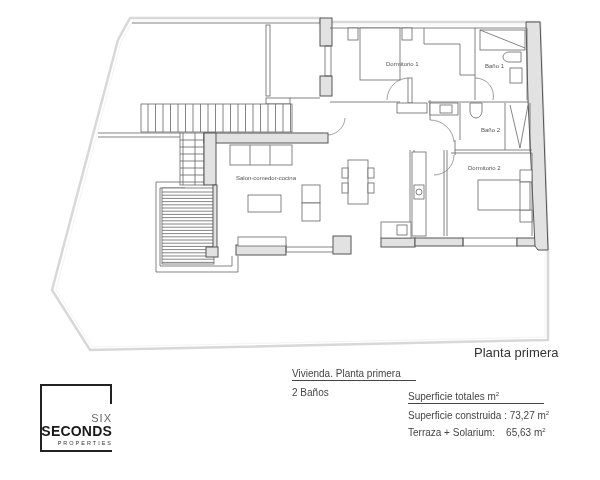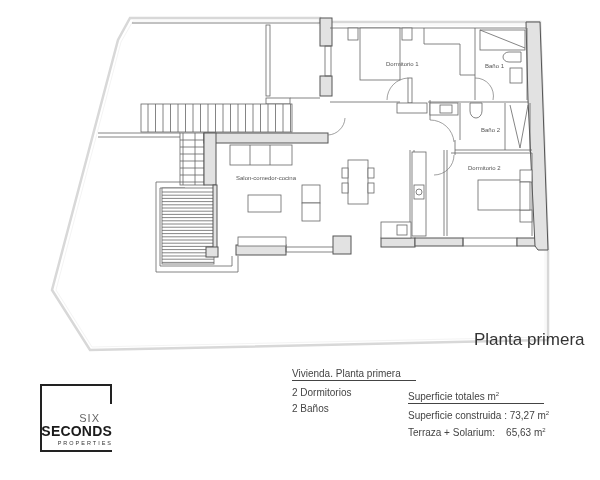--- a/index.html
+++ b/index.html
@@ -6,27 +6,27 @@
   body { width: 600px; height: 480px; position: relative; overflow: hidden;
          font-family: "Liberation Sans", sans-serif; color: #333; }
   #plan { position: absolute; left: 0; top: 0; width: 600px; height: 370px; }
   .wall-fill { fill: #e2e2e2; stroke: #555; stroke-width: 1; }
   .thin { fill: none; stroke: #666; stroke-width: 0.8; }
   .lot { fill: none; stroke: #d8d8d8; stroke-width: 2.5; }
   .lot-in { fill: none; stroke: #f4f4f4; stroke-width: 1; }
   .furn { fill: #fff; stroke: #666; stroke-width: 0.8; }
   .door { fill: none; stroke: #777; stroke-width: 0.7; }
   .room-label { font-family: "Liberation Sans", sans-serif; font-size: 6px; fill: #555; }
-  .plan-label { position: absolute; left: 474px; top: 330px; font-size: 17px; color: #333; }
+  .plan-label { position: absolute; left: 474px; top: 345px; font-size: 13px; color: #333; }
 
   .logo { position: absolute; left: 40px; top: 384px; width: 72px; height: 70px; }
   .logo-box { position: absolute; left: 0; top: 0; width: 72px; height: 68px;
               border-left: 2px solid #222; border-top: 2px solid #222; border-bottom: 2px solid #222; box-sizing: border-box; }
   .logo-box-r { position: absolute; right: 0; top: 0; width: 2px; height: 20px; background: #222; }
-  .logo-six { position: absolute; right: 12px; top: 28px; font-size: 11px; letter-spacing: 1px; color: #666; font-weight: normal; }
+  .logo-six { position: absolute; right: 0; top: 28px; font-size: 11px; letter-spacing: 1px; color: #666; font-weight: normal; }
   .logo-seconds { position: absolute; right: 0; top: 39px; font-size: 14px; font-weight: bold; color: #1a1a1a; letter-spacing: 0.2px; }
   .logo-prop { position: absolute; right: -1px; top: 56px; font-size: 5.5px; letter-spacing: 2px; color: #333; }
 
   .info-col { position: absolute; font-size: 10px; color: #444; }
   .info-col .hdr { display: inline-block; border-bottom: 1px solid #444; padding-bottom: 1px; margin-bottom: 6px; }
   .info-col .row { margin-bottom: 5px; white-space: nowrap; }
   sup { font-size: 6px; }
 </style>
 </head>
 <body>
@@ -231,21 +231,20 @@
 <div class="logo">
   <div class="logo-box"></div>
   <div class="logo-box-r"></div>
   <div class="logo-six">SIX</div>
   <div class="logo-seconds">SECONDS</div>
   <div class="logo-prop">PROPERTIES</div>
 </div>
 
 <div class="info-col" style="left:256px; top:368px;margin-left:36px;">
   <div class="hdr" style="width:124px;">Vivienda. Planta primera</div>
-  <div class="row">2  Dormitorios</div>
   <div class="row">2  Baños</div>
 </div>
 
 <div class="info-col" style="left:408px; top:391px;">
   <div class="hdr" style="width:136px;"><span>Superficie totales m</span><sup>2</sup></div>
   <div class="row"><span>Superficie construida : 73,27 m</span><sup>2</sup></div>
   <div class="row" style="white-space:pre;"><span>Terraza + Solarium:    65,63 m</span><sup>2</sup></div>
 </div>
 
 </body></html>

